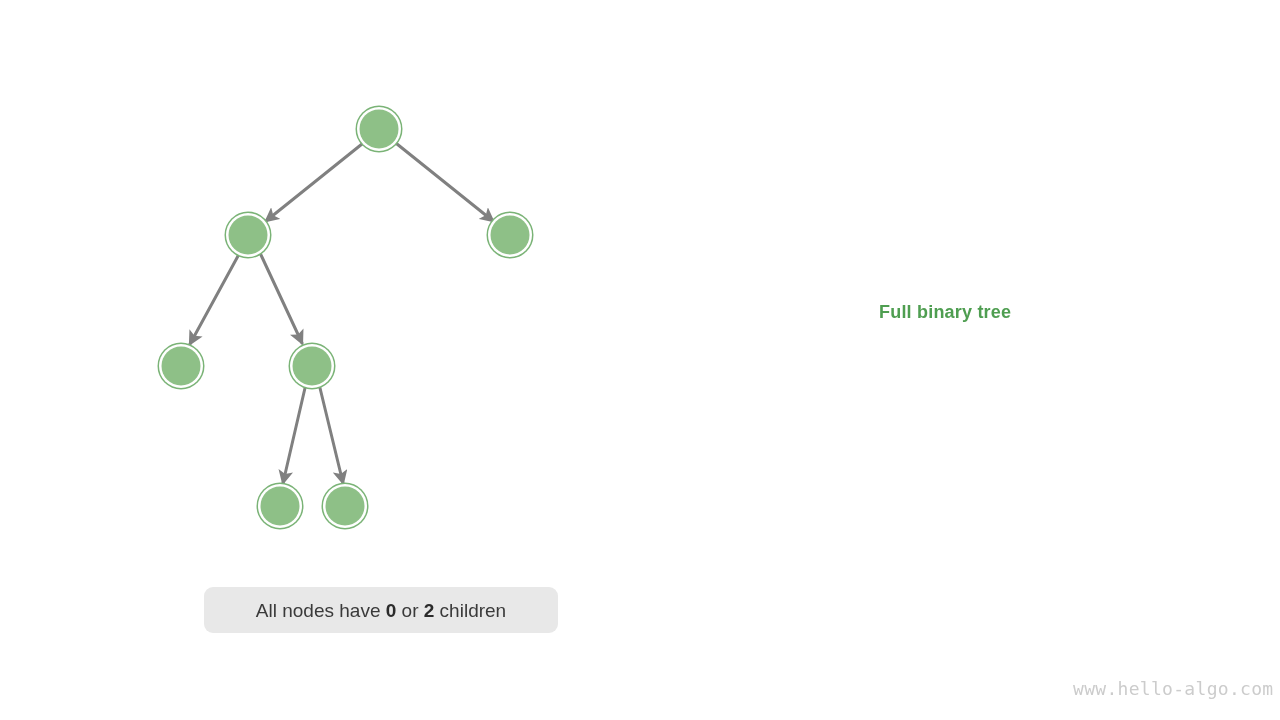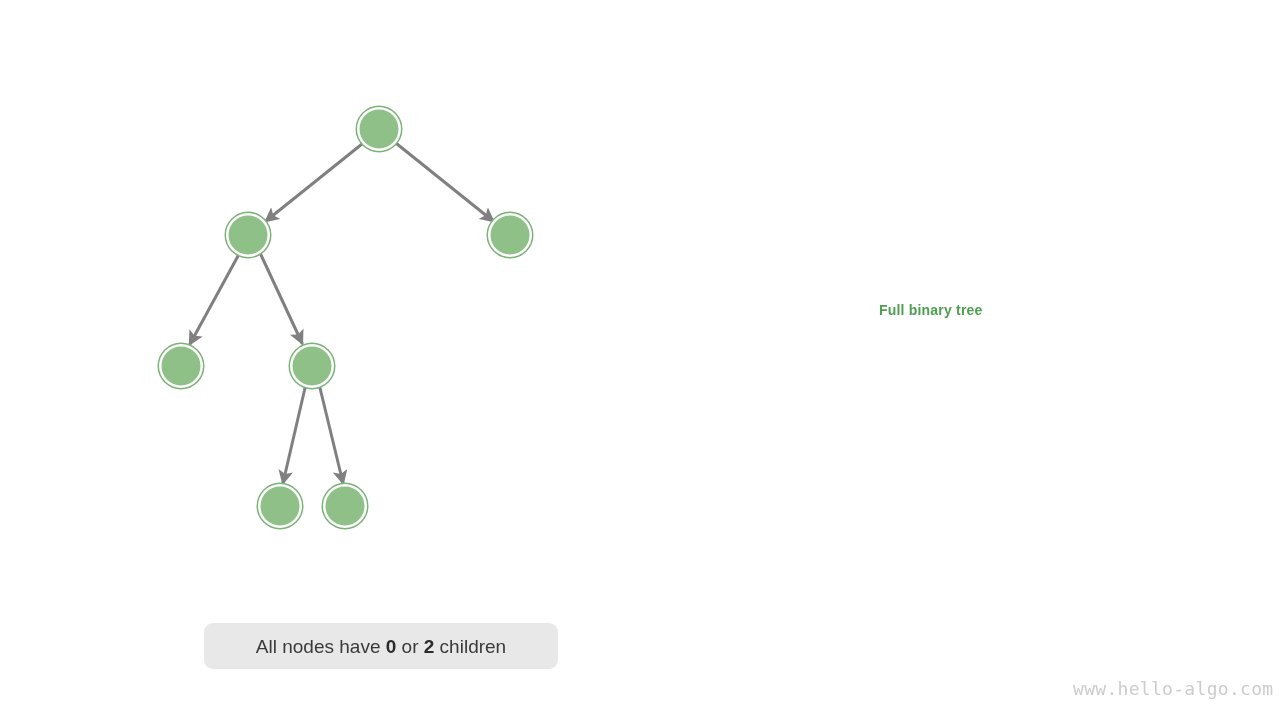--- a/index.html
+++ b/index.html
@@ -31,41 +31,40 @@
     width: 1280px;
     height: 720px;
     display: block;
   }
 
   
   #diagram-title {
     position: absolute;
     left: 879px;
     top: 302px;
-    font-size: 14px;
+    font-size: 18px;
     font-weight: bold;
     color: #4f9e51;
     letter-spacing: 0.2px;
     white-space: nowrap;
   }
 
   
   #caption-box {
     position: absolute;
     left: 204px;
     top: 587px;
     width: 354px;
     height: 46px;
     background: #e8e8e8;
     border-radius: 9px;
     display: flex;
     align-items: center;
     justify-content: center;
     box-sizing: border-box;
-    margin-top: 36px;
   }
   #caption-text {
     font-size: 19px;
     color: #3a3a3a;
     white-space: nowrap;
     line-height: 1;
   }
   #caption-text .b {
     font-weight: bold;
     color: #2b2b2b;

